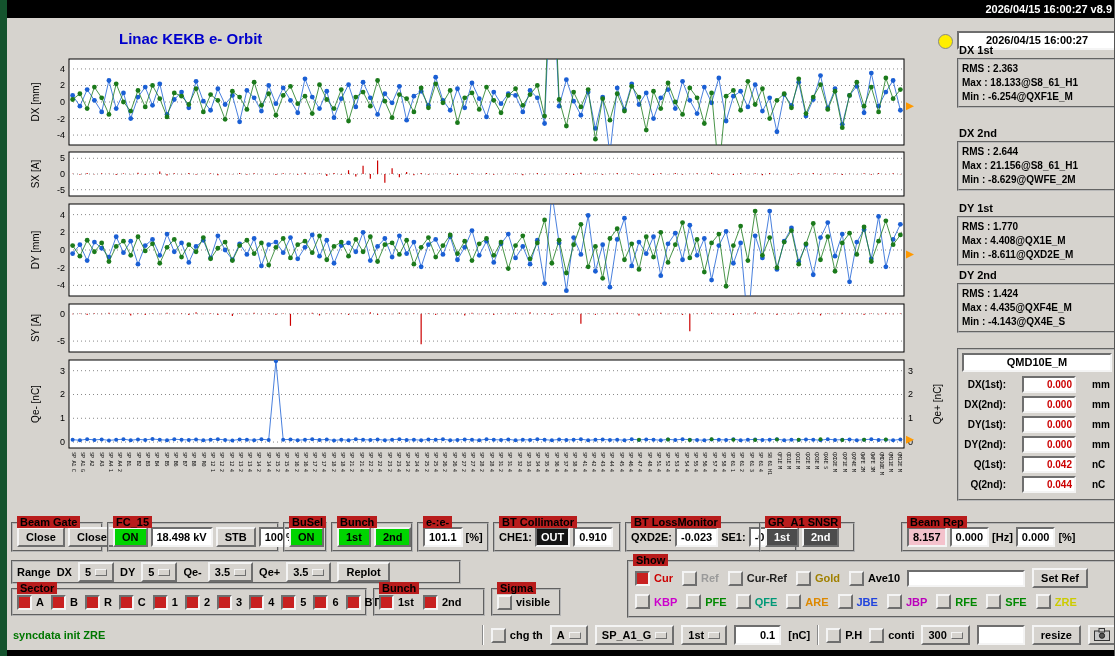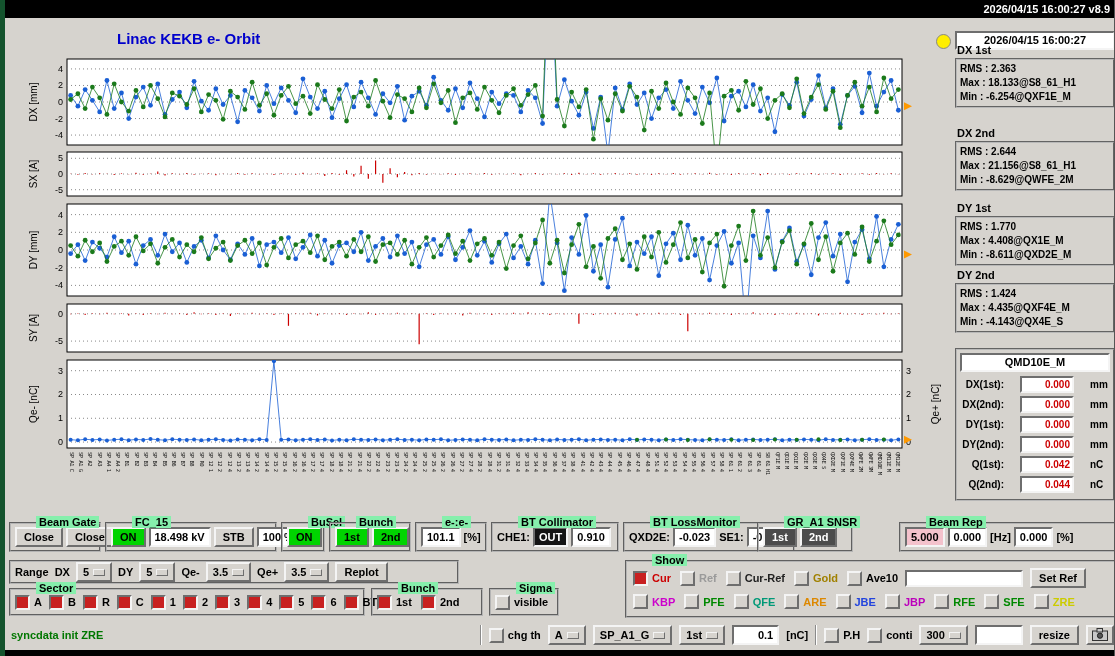--- a/index.html
+++ b/index.html
@@ -1,17 +1,17 @@
 <!DOCTYPE html>
 <html style="--c-title: #0000cc; --c-msg: #007700; --chk-on: #c82020; --green-on: #00d400; --red: #cc0000; --pink: #f4c2cc; --lamp: #ffee00;"><head>
 <meta charset="utf-8">
 <style>
   html,body{margin:0;padding:0;background:#888;}
   #root{position:relative;width:1115px;height:656px;background:#d6d3ce;overflow:hidden;
-        font-family:"Liberation Sans",sans-serif;box-sizing:border-box;border-left:5px solid #14532d;border-right:1px solid #555;}
+        font-family:"Liberation Sans",sans-serif;box-sizing:border-box;border-left:7px solid #14532d;border-right:1px solid #555;}
   .abs{position:absolute;}
   .topbar{left:0;top:0;width:1115px;height:18px;background:#000;color:#fff;
           font:bold 11px/18px "Liberation Sans",sans-serif;text-align:right;padding-right:10px;box-sizing:border-box;}
   .btmbar{left:0;top:650px;width:1115px;height:6px;background:#000;}
   .title{left:112px;top:30px;font:bold 15px "Liberation Sans",sans-serif;color:var(--c-title,#0000cc);}
   .plot{background:transparent;}
   .lamp{left:931px;top:34px;width:13px;height:13px;border-radius:50%;background:var(--lamp,#ffee00);border:1px solid #888;}
   .tsbox{left:950px;top:31px;width:160px;height:19px;background:#fff;border:2px solid;border-color:#6e6e6e #f4f4f4 #f4f4f4 #6e6e6e;
          box-sizing:border-box;font:bold 11px/15px "Liberation Sans",sans-serif;text-align:center;}
   .statgrp{left:950px;width:160px;box-sizing:border-box;}
@@ -19,22 +19,22 @@
   .statbox{border:2px groove #b8b8b8;padding:2px 3px;font:bold 10px/14px "Liberation Sans",sans-serif;white-space:nowrap;overflow:hidden;}
   .monitor{left:950px;top:348px;width:160px;border:2px groove #b8b8b8;padding:3px;box-sizing:border-box;}
   .qmd-head{display:block;background:#fff;border:2px solid;border-color:#6e6e6e #f4f4f4 #f4f4f4 #6e6e6e;
             text-align:center;font:bold 11px/15px "Liberation Sans",sans-serif;margin-bottom:4px;}
   .qmd-row{display:flex;align-items:center;gap:16px;margin:3px 0;}
   .qmd-lbl{flex:1;text-align:right;font:bold 10px "Liberation Sans",sans-serif;}
   .qmd-val{width:46px;text-align:right;background:#fff;border:2px solid;border-color:#6e6e6e #f4f4f4 #f4f4f4 #6e6e6e;
            color:var(--red,#cc0000);font:bold 10px/13px "Liberation Sans",sans-serif;padding:0 2px;}
   .qmd-unit{width:20px;font:bold 10px "Liberation Sans",sans-serif;}
   .grp{position:absolute;border:2px groove #b4b4b4;box-sizing:border-box;}
-  .grp-label{position:absolute;top:-8px;left:4px;background:#86efac;padding:0 3px;
-             font:bold 11px/12px "Liberation Sans",sans-serif;white-space:nowrap;margin-left:21px;}
+  .grp-label{position:absolute;top:-8px;left:4px;background:#b91c1c;padding:0 3px;
+             font:bold 11px/12px "Liberation Sans",sans-serif;white-space:nowrap;}
   .grp-body{display:flex;align-items:center;gap:3px;padding:2px 4px;height:100%;box-sizing:border-box;}
   .btn{display:inline-flex;align-items:center;justify-content:center;background:#d6d3ce;border:2px solid;
        border-color:#f4f4f4 #6e6e6e #6e6e6e #f4f4f4;font:bold 11px "Liberation Sans",sans-serif;
        padding:2px 7px;height:20px;box-sizing:border-box;white-space:nowrap;cursor:default;}
   .btn-green{background:var(--green-on,#00d400);}
   .btn-dark{background:#4c4c4c;color:#fff;}
   .val{display:inline-flex;align-items:center;background:#fff;border:2px solid;border-color:#6e6e6e #f4f4f4 #f4f4f4 #6e6e6e;
        font:bold 11px "Liberation Sans",sans-serif;padding:1px 4px;height:20px;box-sizing:border-box;white-space:nowrap;}
   .val.pink{background:var(--pink,#f4c2cc);}
   .val.dark{background:#141414;color:#fff;}
@@ -1210,21 +1210,21 @@
   <div class="grp" style="left:752px;top:522px;width:96px;height:30px">
     <span class="grp-label">GR_A1 SNSR</span>
     <div class="grp-body">
       <button class="btn btn-dark">1st</button>
       <button class="btn btn-dark">2nd</button>
     </div>
   </div>
   <div class="grp" style="left:894px;top:522px;width:218px;height:30px">
     <span class="grp-label">Beam Rep</span>
     <div class="grp-body">
-      <span class="val pink">5.000</span>
+      <span class="val pink">8.157</span>
       <span class="val">0.000</span>
       <span class="ilbl">[Hz]</span>
       <span class="val">0.000</span>
       <span class="ilbl">[%]</span>
     </div>
   </div>
 
   <div class="grp" style="left:4px;top:560px;width:450px;height:24px">
     <div class="grp-body" style="gap:6px">
       <span class="ilbl">Range</span>

